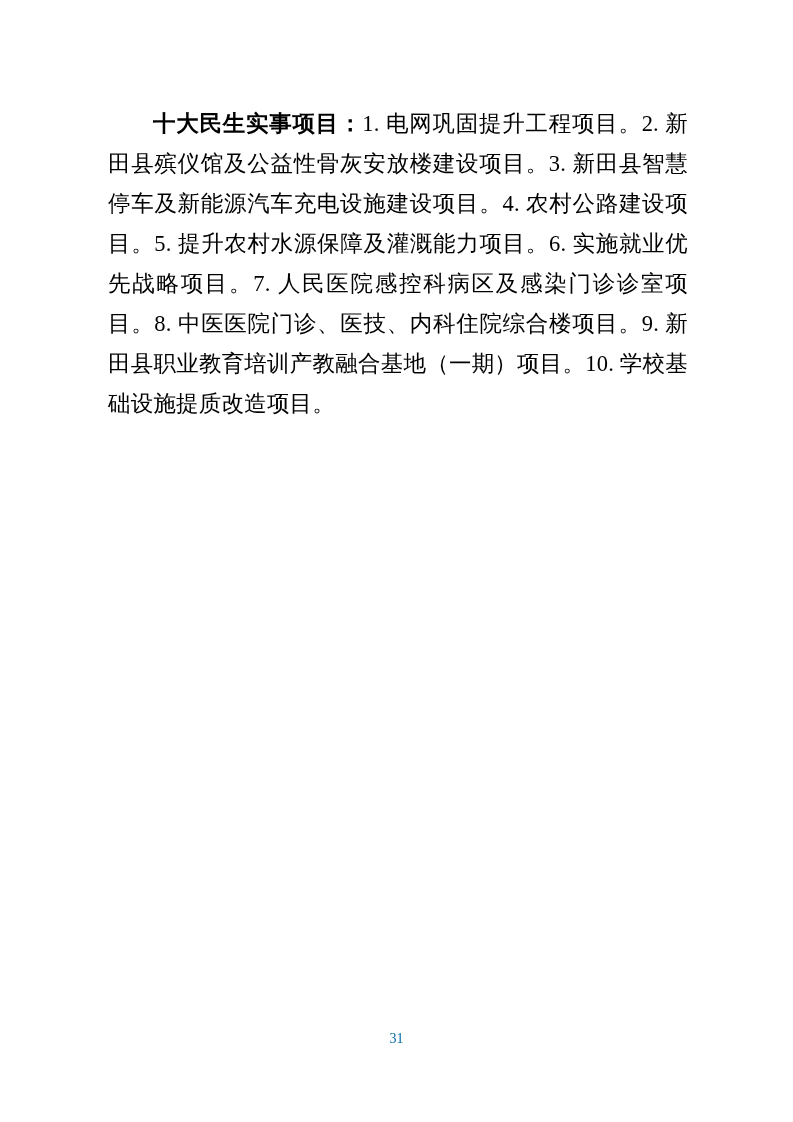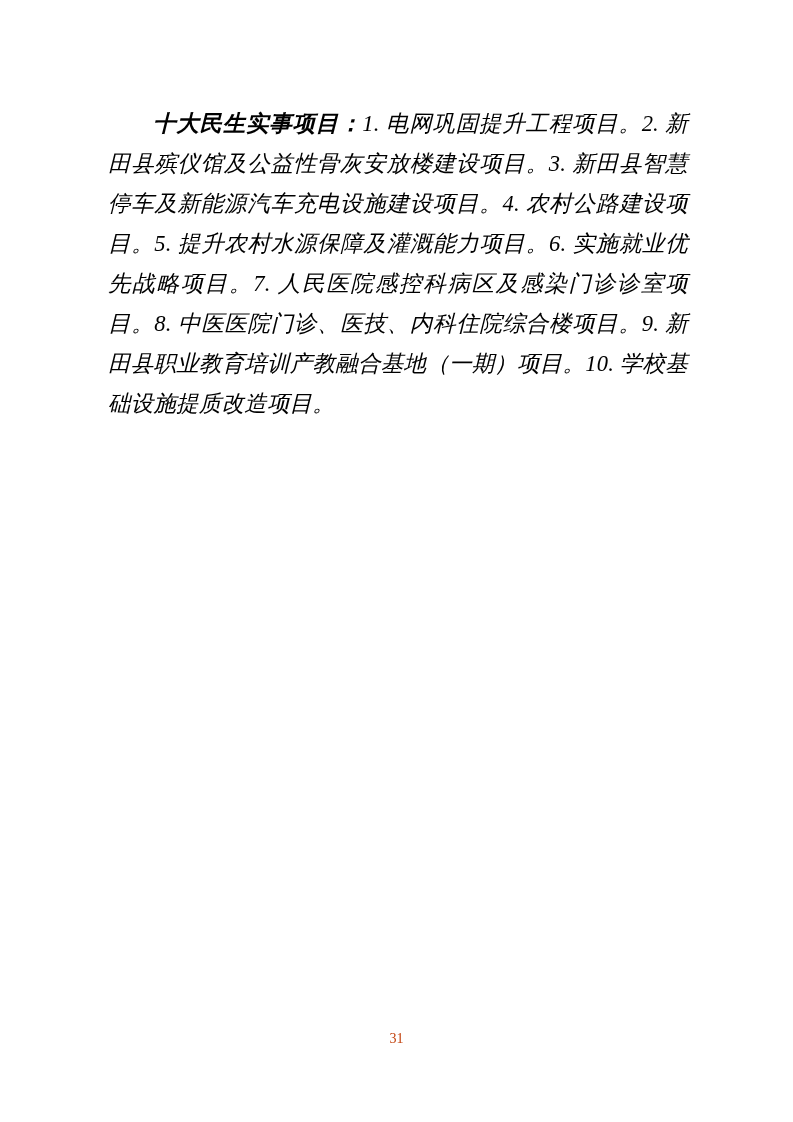--- a/index.html
+++ b/index.html
@@ -21,21 +21,20 @@
     left: 0;
     width: 793px;
     height: 1122px;
     box-sizing: border-box;
   }
   .content {
     position: absolute;
     left: 108px;
     top: 104px;
     width: 580px;
-    font-style: italic;
   }
   .body-para {
     font-size: 22.5px;
     line-height: 40px;
     text-align: justify;
     text-justify: inter-ideograph;
     text-indent: 2em;
     margin: 0;
     letter-spacing: 0.2px;
   }
@@ -43,21 +42,21 @@
     font-weight: bold;
   }
   .page-number {
     position: absolute;
     left: 0;
     right: 0;
     top: 1031px;
     text-align: center;
     font-size: 14px;
     font-family: "Liberation Serif", "DejaVu Serif", serif;
-    color: #c2410c;
+    color: #0369a1;
   }
 </style>
 </head>
 <body>
 
 <div class="page">
   <div class="content">
     <p class="body-para"><span class="lead-label">十大民生实事项目：</span><span>1. 电网巩固提升工程项目。2. 新田县殡仪馆及公益性骨灰安放楼建设项目。3. 新田县智慧停车及新能源汽车充电设施建设项目。4. 农村公路建设项目。5. 提升农村水源保障及灌溉能力项目。6. 实施就业优先战略项目。7. 人民医院感控科病区及感染门诊诊室项目。8. 中医医院门诊、医技、内科住院综合楼项目。9. 新田县职业教育培训产教融合基地（一期）项目。10. 学校基础设施提质改造项目。</span></p>
   </div>
   <div class="page-number">31</div>

